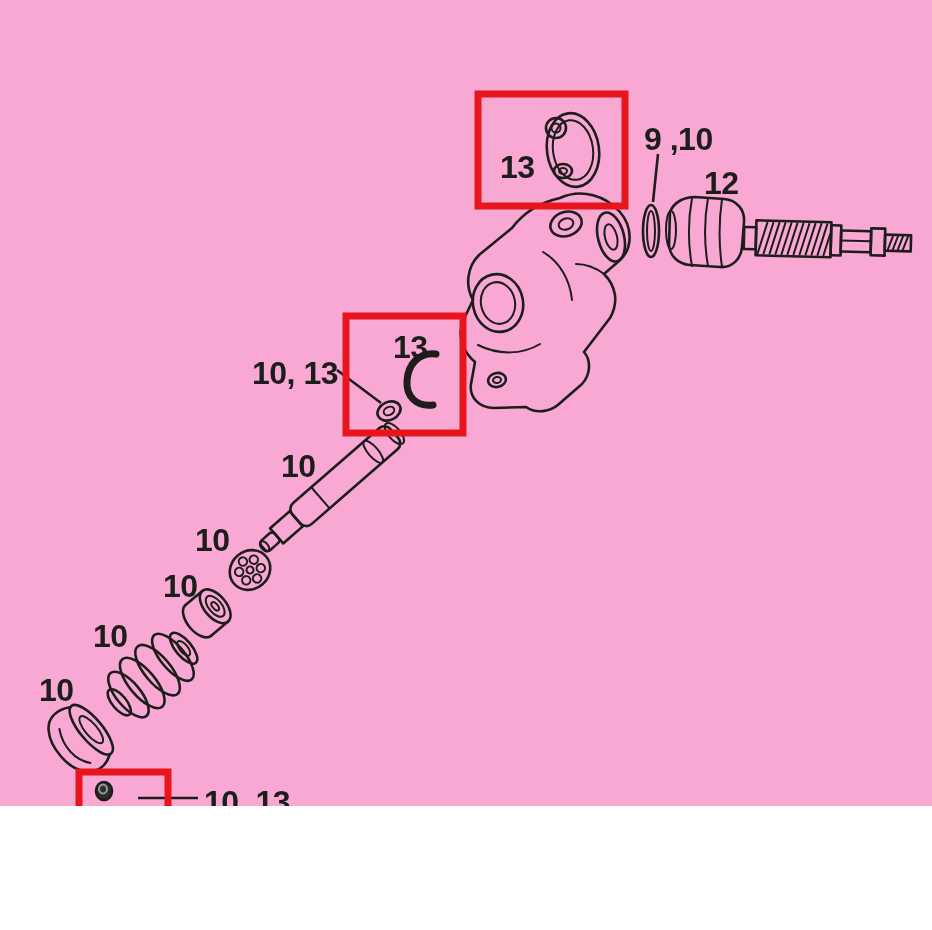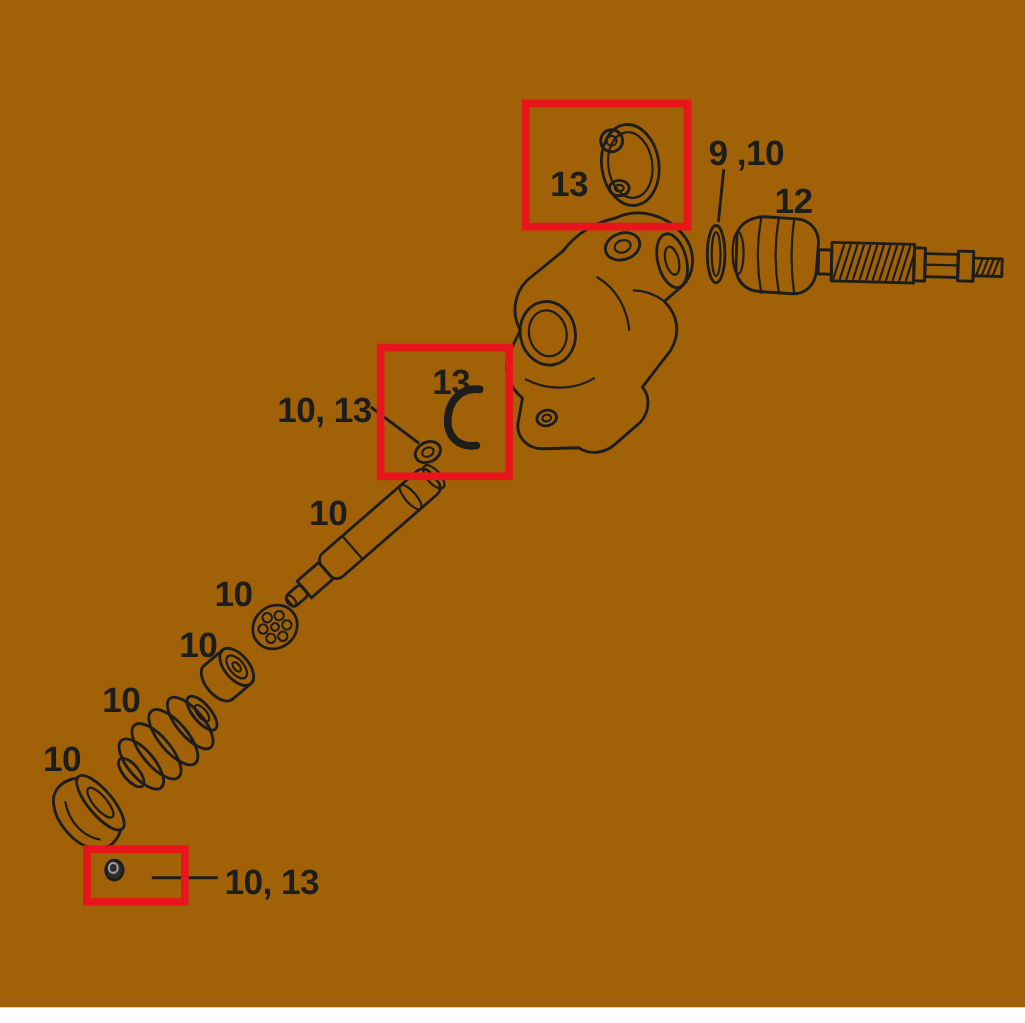--- a/index.html
+++ b/index.html
@@ -1,16 +1,16 @@
 <!DOCTYPE html>
 <html><head>
 <meta charset="utf-8">
 <style>
   html,body{margin:0;padding:0;background:#ffffff;}
-  .stage{position:relative;width:932px;height:916px;background:#a16207;overflow:hidden;}
+  .stage{position:relative;width:932px;height:806px;background:#f9a8d4;overflow:hidden;}
   svg{display:block;}
   .lbl{
     font-family:"Liberation Sans", sans-serif;
     font-weight:700;
     font-size:32px;
     letter-spacing:-0.5px;
     fill:#1d1d1b;
   }
   .parts{stroke:#1d1d1b;fill:none;stroke-width:2.6;stroke-linecap:round;stroke-linejoin:round;}
   .thin{stroke-width:2;}

